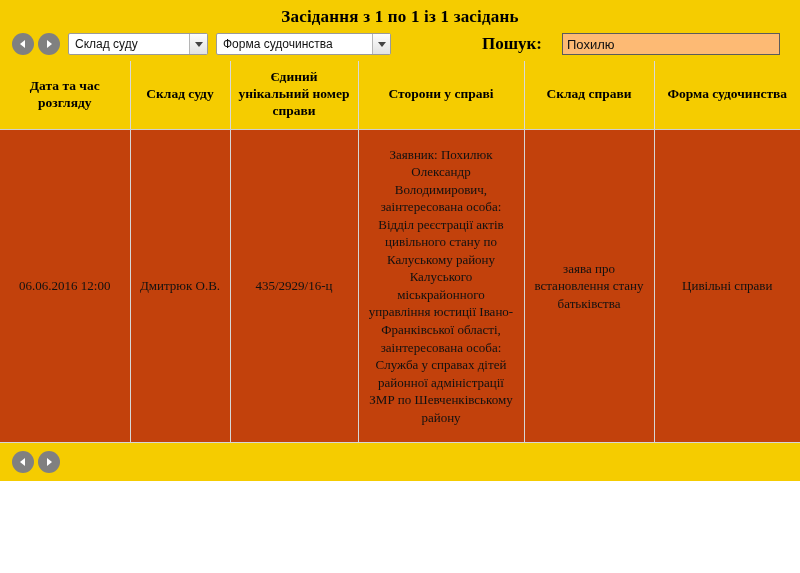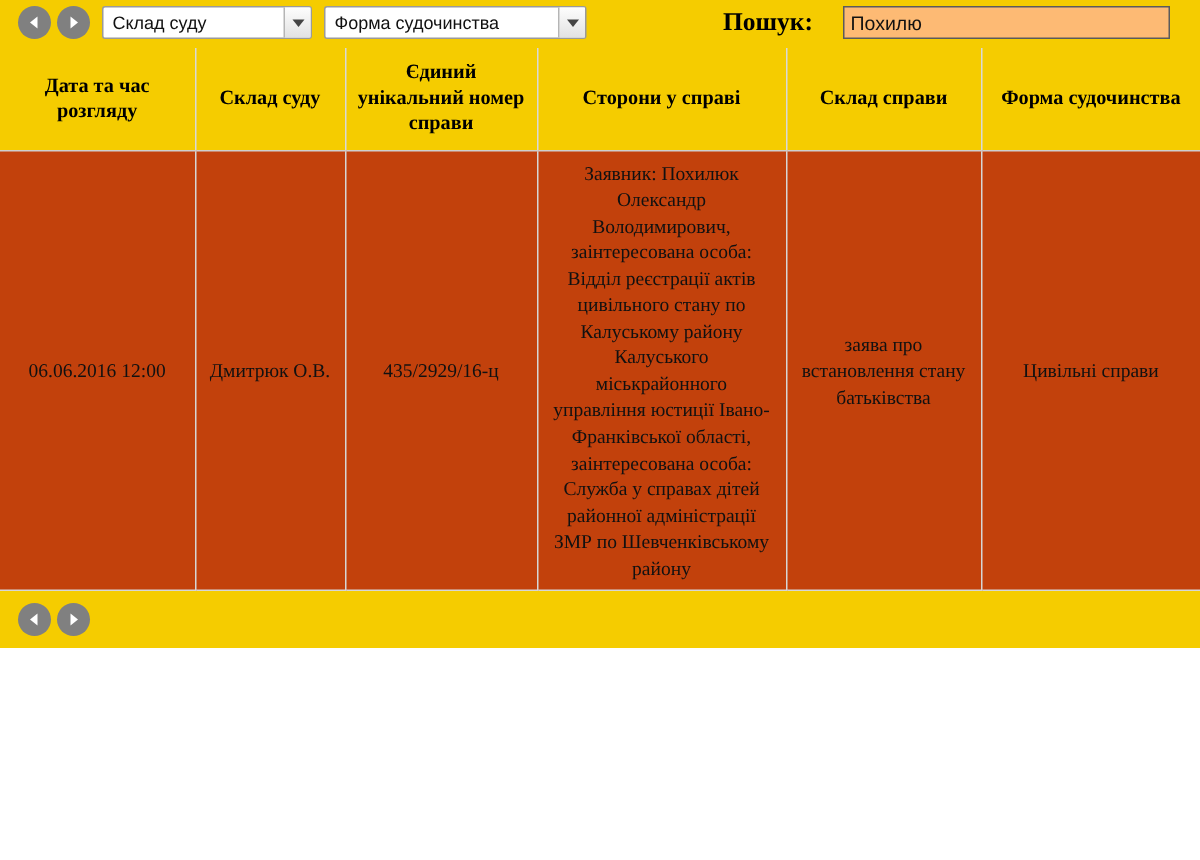--- a/index.html
+++ b/index.html
@@ -140,21 +140,21 @@
     color: #000;
     line-height: 1.25;
     height: 68px;
     box-sizing: border-box;
   }
   table.results th:last-child { border-right: none; }
   table.results td {
     font-size: 13px;
     text-align: center;
     vertical-align: middle;
-    padding: 6px 8px;
+    padding: 16px 8px;
     border-right: 1px solid #d6d6d6;
     border-bottom: 1px solid #d6d6d6;
     color: #111;
     line-height: 1.35;
   }
   table.results td:last-child { border-right: none; }
 
   .col-date   { width: 130px; }
   .col-judge  { width: 100px; }
   .col-number { width: 128px; }
@@ -176,20 +176,21 @@
     background: #ffffff;
     height: 15px;
   }
 </style>
 </head>
 <body>
 
 <div class="app">
 
   <div class="header">
+    <div class="header-title">Засідання з 1 по 1 із 1 засідань</div>
 
     <div class="controls">
       <div class="nav-arrows">
         <span class="arrow-btn">
           <svg width="12" height="12" viewBox="0 0 12 12">
             <polygon points="8,2 8,10 3,6" fill="#ffffff"></polygon>
           </svg>
         </span>
         <span class="arrow-btn">
           <svg width="12" height="12" viewBox="0 0 12 12">

